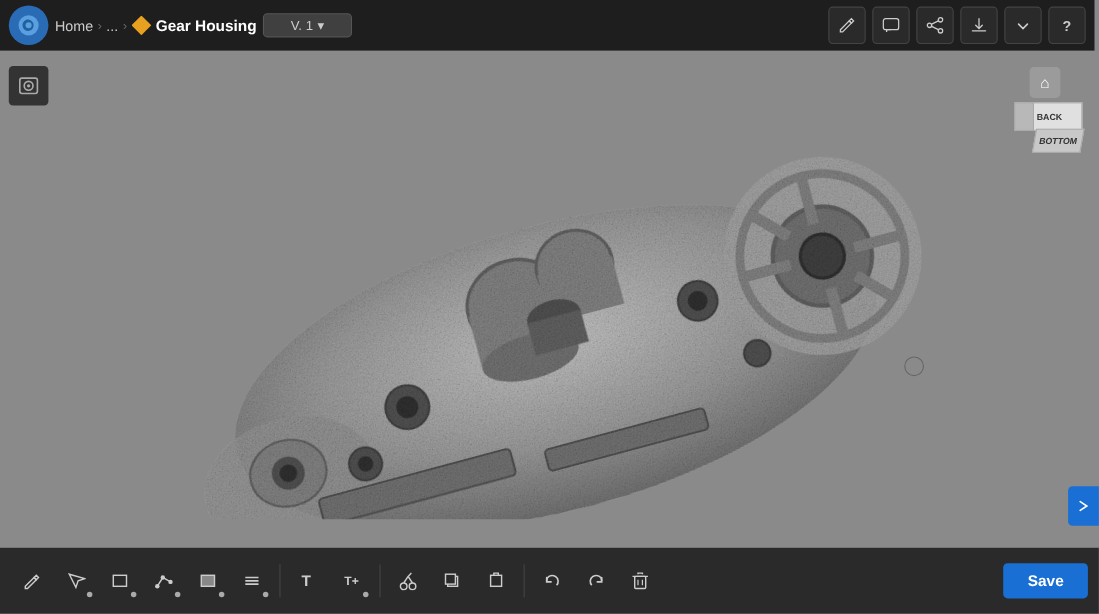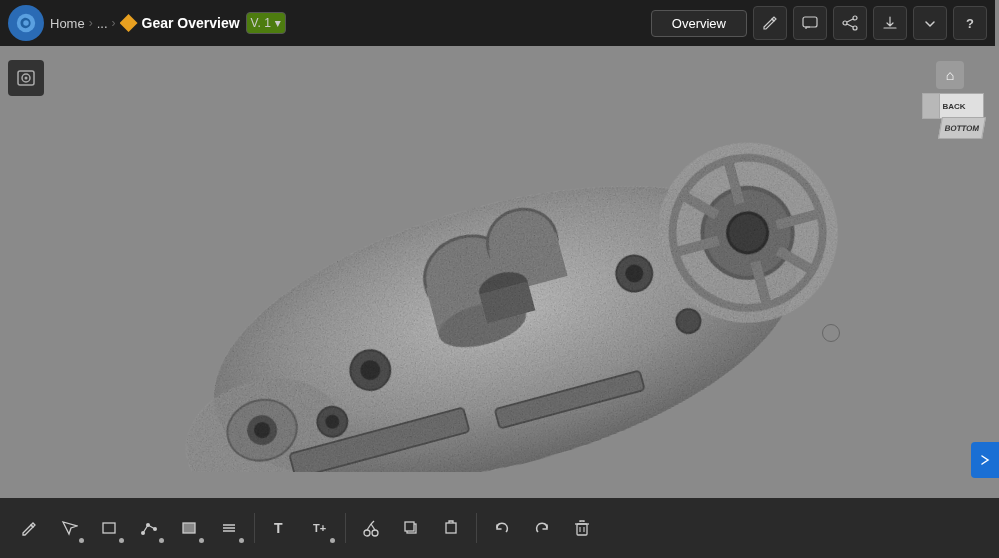--- a/index.html
+++ b/index.html
@@ -39,26 +39,26 @@
     }
     .breadcrumb-sep { color: #666; font-size: 12px; }
     .breadcrumb-icon {
       width: 18px; height: 18px;
       background: #e8a020;
       clip-path: polygon(50% 0%, 100% 50%, 50% 100%, 0% 50%);
       flex-shrink: 0;
     }
     .breadcrumb-title { color: #fff; font-weight: bold; font-size: 14px; }
     .version-btn {
-      background: #4d7c0f;
+      background: #404040;
       border: 1px solid #555;
       border-radius: 4px;
       color: #ccc;
       font-size: 12px;
-      padding: 3px 4px;
+      padding: 3px 24px;
       cursor: pointer;
       display: flex; align-items: center; gap: 4px;
     }
     .spacer { flex: 1; }
     .overview-btn {
       background: #2a2a2a;
       border: 1px solid #555;
       border-radius: 4px;
       color: #fff;
       font-size: 13px;
@@ -241,33 +241,30 @@
       <circle cx="12" cy="12" r="3" fill="#5aa0e0"></circle>
     </svg>
   </div>
 
   <div class="breadcrumb">
     <span>Home</span>
     <span class="breadcrumb-sep">›</span>
     <span>...</span>
     <span class="breadcrumb-sep">›</span>
     <div class="breadcrumb-icon"></div>
-    <span class="breadcrumb-title">Gear Overview</span>
+    <span class="breadcrumb-title">Gear Housing</span>
   </div>
 
   <button class="version-btn">
     <span>V. 1</span>
     <span>▾</span>
   </button>
 
   <div class="spacer"></div>
 
-  <button class="overview-btn">
-    <span>Overview</span>
-  </button>
 
   <div class="top-icon-btn">
     <svg width="16" height="16" viewBox="0 0 16 16" fill="none">
       <path d="M2 12 L10 4 L12 6 L4 14 L2 14 Z" stroke="#ccc" stroke-width="1.2" fill="none"></path>
       <path d="M10 4 L12 2 L14 4 L12 6 Z" stroke="#ccc" stroke-width="1.2" fill="none"></path>
     </svg>
   </div>
   <div class="top-icon-btn">
     <svg width="16" height="16" viewBox="0 0 16 16" fill="none">
       <rect x="1" y="2" width="14" height="10" rx="2" stroke="#ccc" stroke-width="1.2"></rect>
@@ -507,19 +504,22 @@
       <rect x="4" y="5" width="10" height="11" rx="1" stroke="#ccc" stroke-width="1.3"></rect>
       <line x1="2" y1="5" x2="16" y2="5" stroke="#ccc" stroke-width="1.3"></line>
       <path d="M7 3 L7 2 L11 2 L11 3" stroke="#ccc" stroke-width="1.3"></path>
       <line x1="7" y1="8" x2="7" y2="13" stroke="#ccc" stroke-width="1.1"></line>
       <line x1="11" y1="8" x2="11" y2="13" stroke="#ccc" stroke-width="1.1"></line>
     </svg>
   </button>
 
   <div class="bottom-spacer"></div>
 
+  <button class="save-btn">
+    <span>Save</span>
+  </button>
 </div>
 
 <div id="right-edge-btn">
   <svg width="14" height="14" viewBox="0 0 14 14" fill="none">
     <path d="M4 3 L10 7 L4 11" stroke="white" stroke-width="1.5" stroke-linecap="round"></path>
   </svg>
 </div>
 
 </body></html>

